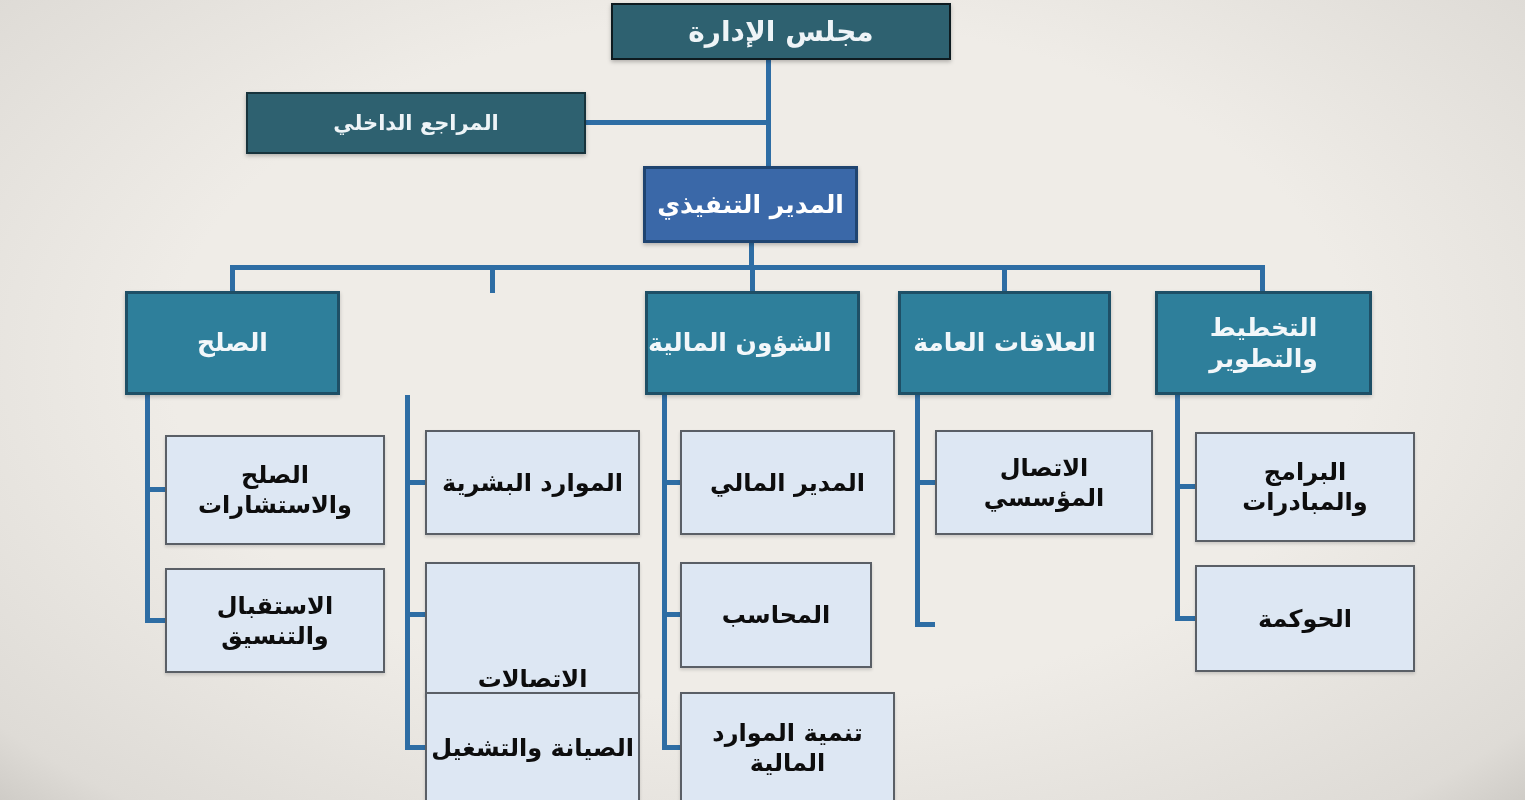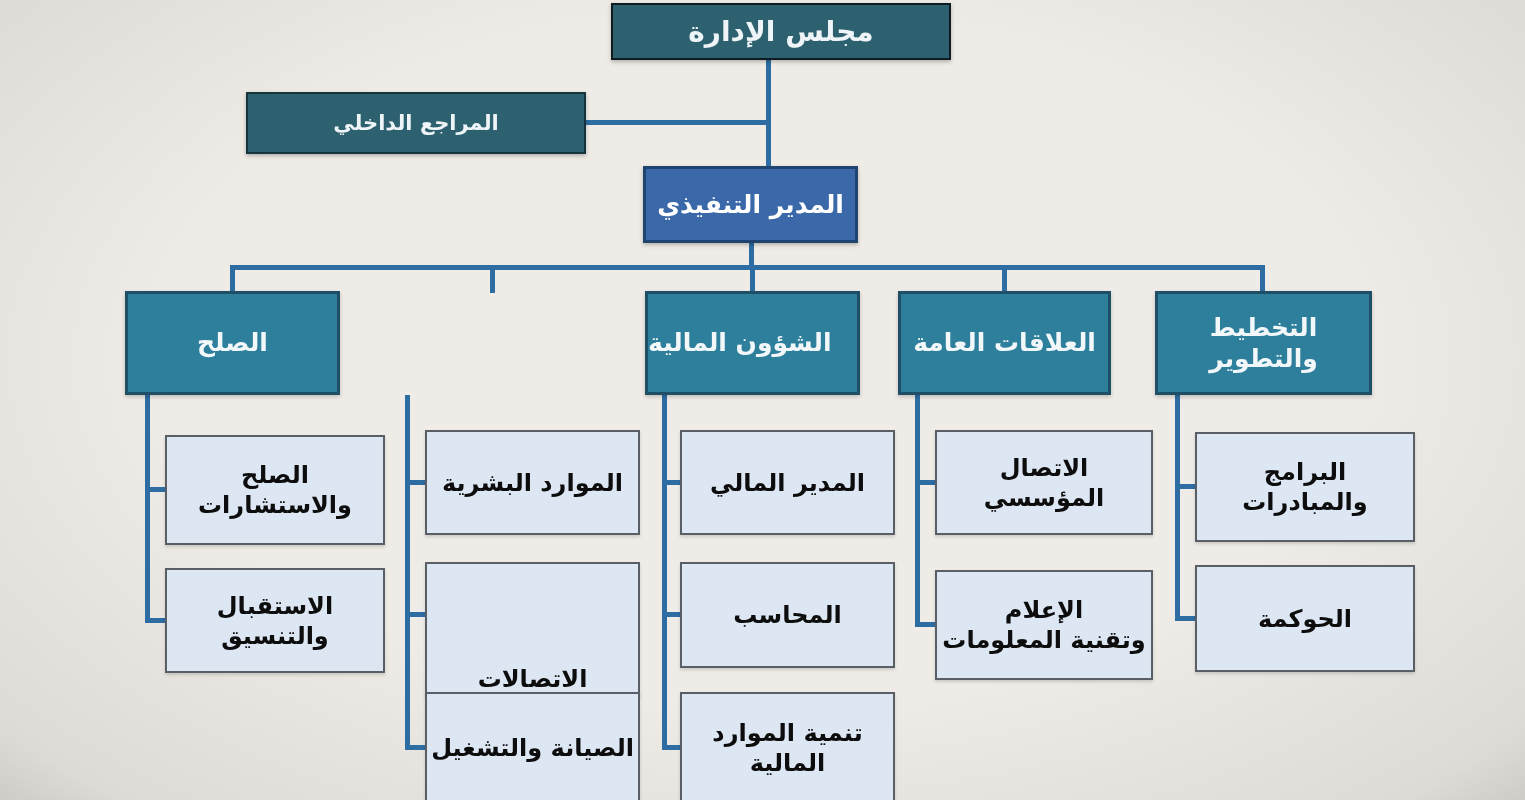--- a/index.html
+++ b/index.html
@@ -136,33 +136,29 @@
   <div class="node light fs-sub" style="left:425px;top:562px;width:215px;height:134px;align-items:flex-end;">
     <span>الاتصالات</span>
   </div>
   <div class="node light fs-sub" style="left:425px;top:692px;width:215px;height:112px;">
     <span>الصيانة والتشغيل</span>
   </div>
 
   <div class="node light fs-sub" style="left:680px;top:430px;width:215px;height:105px;">
     <span>المدير المالي</span>
   </div>
-  <div class="node light fs-sub" style="left:680px;top:562px;width:215px;height:106px;">
+  <div class="node light fs-sub" style="left:680px;top:562px;width:192px;height:106px;">
     <span>المحاسب</span>
   </div>
   <div class="node light fs-sub" style="left:680px;top:692px;width:215px;height:112px;">
     <span>تنمية الموارد المالية</span>
   </div>
 
   <div class="node light fs-sub" style="left:935px;top:430px;width:218px;height:105px;">
     <span>الاتصال المؤسسي</span>
-  </div>
-  <div class="node light fs-sub" style="left:935px;top:570px;width:218px;height:110px;">
-    <span>الإعلام
-وتقنية المعلومات</span>
   </div>
 
   <div class="node light fs-sub" style="left:1195px;top:432px;width:220px;height:110px;">
     <span>البرامج والمبادرات</span>
   </div>
   <div class="node light fs-sub" style="left:1195px;top:565px;width:220px;height:107px;text-align:right;">
     <span>الحوكمة</span>
   </div>
 
 </div>

